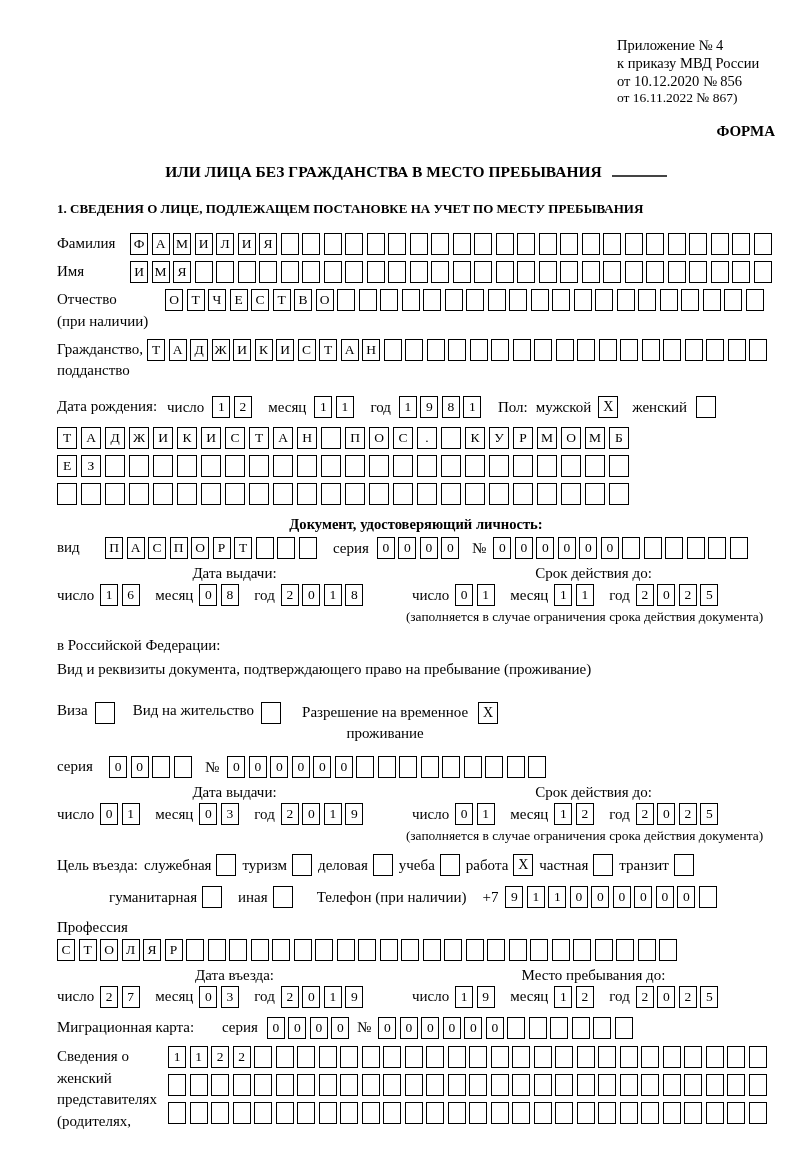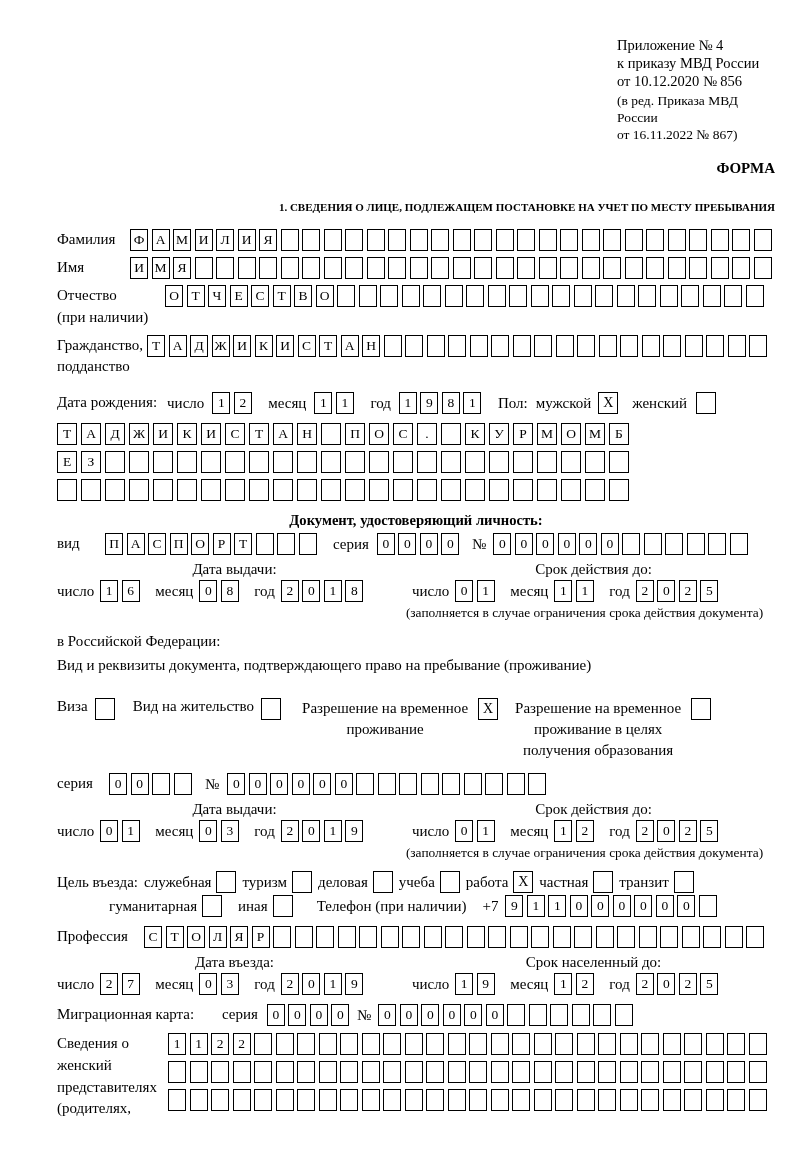--- a/index.html
+++ b/index.html
@@ -12,21 +12,21 @@
 
   
   .hdr { margin-left:560px; line-height:1.25; font-size:14.5px; }
   .hdr .small { font-size:13.5px; }
   .hdr .gap { margin-top:3px; }
   .forma { text-align:right; font-weight:bold; margin-top:16px; font-size:15px; }
 
   
   .title { text-align:center; font-weight:bold; font-size:15.5px; margin-top:20px; line-height:1.6; }
   .blank-line { display:inline-block; width:55px; border-bottom:2px solid #444; height:14px; margin-left:10px; }
-  .sec-title { text-align:right; font-weight:bold; font-size:11px; margin-top:24px; }
+  .sec-title { text-align:left; font-weight:bold; font-size:13px; margin-top:16px; }
 
   
   .frow { display:flex; align-items:flex-start; margin-top:6px; }
   .v-center { align-items:center; }
   .lbl { font-size:15px; line-height:1.45; flex:none; }
   .w73 { width:73px; }
   .w108 { width:108px; }
   .w90 { width:90px; }
   .w143 { width:143px; }
   .w111 { width:111px; }
@@ -80,26 +80,28 @@
 </style>
 </head>
 <body>
 
 <div class="page">
 
   <div class="hdr">
     <div>Приложение № 4</div>
     <div>к приказу МВД России</div>
     <div>от 10.12.2020 № 856</div>
-    <div class="small gap">(в ред. Приказа МВД России</div>
     <div class="small">от 16.11.2022 № 867)</div>
   </div>
   <div class="forma">ФОРМА</div>
 
   <div class="title">
+    <div>
+      <span>ИЛИ ЛИЦА БЕЗ ГРАЖДАНСТВА В МЕСТО ПРЕБЫВАНИЯ</span><span class="blank-line"></span>
+    </div>
   </div>
 
   <div class="sec-title">1. СВЕДЕНИЯ О ЛИЦЕ, ПОДЛЕЖАЩЕМ ПОСТАНОВКЕ НА УЧЕТ ПО МЕСТУ ПРЕБЫВАНИЯ</div>
 
   <div class="frow" style="margin-top:16px;">
     <div class="lbl w73">Фамилия</div>
     <div class="cells">
         <span class="cell">Ф</span>
         <span class="cell">А</span>
         <span class="cell">М</span>
@@ -449,24 +451,20 @@
       <span class="ol">Виза</span>
       <span class="cb"></span>
     </span>
     <span class="opt ml18">
       <span class="ol">Вид на жительство</span>
       <span class="cb"></span>
     </span>
     <span class="opt ml18">
       <span class="ol ol-c w170">Разрешение на временное проживание</span>
       <span class="cb">X</span>
-    </span>
-    <span class="opt ml14">
-      <span class="ol ol-c w170">Разрешение на временное проживание в целях получения образования</span>
-      <span class="cb"></span>
     </span>
   </div>
 
   <div class="frow v-center" style="margin-top:12px;">
     <span class="lbl" style="width:52px;">серия</span>
     <span class="cells">
         <span class="cell">0</span>
         <span class="cell">0</span>
         <span class="cell"></span>
         <span class="cell"></span>
@@ -547,42 +545,42 @@
     <span class="cb"></span>
     <span class="pl">учеба</span>
     <span class="cb"></span>
     <span class="pl">работа</span>
     <span class="cb">X</span>
     <span class="pl">частная</span>
     <span class="cb"></span>
     <span class="pl">транзит</span>
     <span class="cb"></span>
   </div>
-  <div class="purpose" style="margin-top:2px;">
+  <div class="purpose" style="margin-top:10px;">
     <span class="pl indent52">гуманитарная</span>
     <span class="cb"></span>
     <span class="pl" style="margin-left:10px;">иная</span>
     <span class="cb"></span>
     <span class="pl phone-lbl">Телефон (при наличии)</span>
     <span class="pl" style="margin-right:7px;">+7</span>
     <span class="cells">
         <span class="cell">9</span>
         <span class="cell">1</span>
         <span class="cell">1</span>
         <span class="cell">0</span>
         <span class="cell">0</span>
         <span class="cell">0</span>
         <span class="cell">0</span>
         <span class="cell">0</span>
         <span class="cell">0</span>
         <span class="cell"></span>
       </span>
   </div>
 
-  <div class="frow" style="margin-top:9px;">
+  <div class="frow" style="margin-top:9px;flex-direction:column;">
     <div class="lbl" style="width:87px;">Профессия</div>
     <div class="cells">
         <span class="cell">С</span>
         <span class="cell">Т</span>
         <span class="cell">О</span>
         <span class="cell">Л</span>
         <span class="cell">Я</span>
         <span class="cell">Р</span>
         <span class="cell"></span>
         <span class="cell"></span>
@@ -605,21 +603,21 @@
         <span class="cell"></span>
         <span class="cell"></span>
         <span class="cell"></span>
         <span class="cell"></span>
         <span class="cell"></span>
       </div>
   </div>
 
   <div class="dates-head">
     <span class="dh-left">Дата въезда:</span>
-    <span class="dh-right">Срок населенный до:</span>
+    <span class="dh-right">Место пребывания до:</span>
   </div>
   <div class="dates-row">
     <div class="dg dg-left">
       <span class="t">число</span>
       <span class="cells">
           <span class="cell">2</span>
           <span class="cell">7</span>
         </span>
       <span class="t t2">месяц</span>
       <span class="cells">

